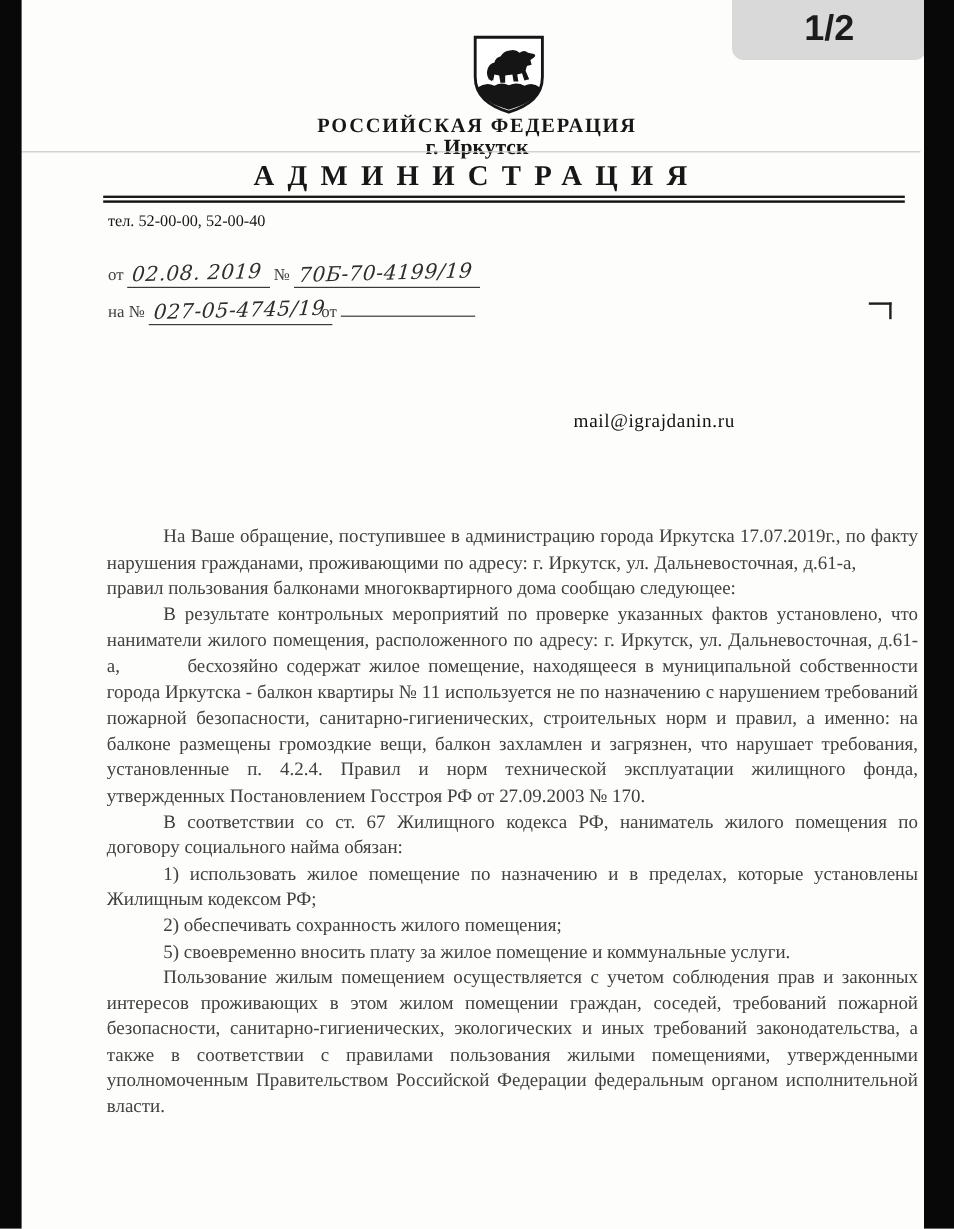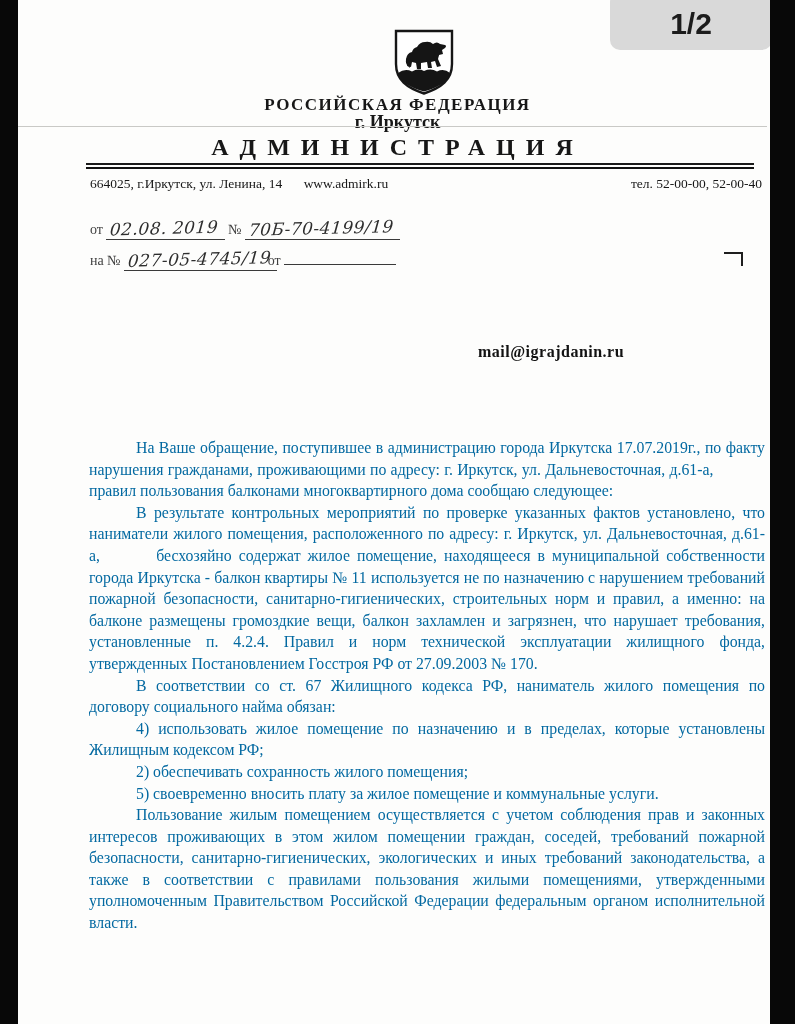--- a/index.html
+++ b/index.html
@@ -39,24 +39,24 @@
   .ref-label { font-size:14px; color:#404040; }
   .hw-line { display:inline-block; border-bottom:1.2px solid #3a3a3a; padding:0 6px 1px 4px; }
   .hw { font-family:"DejaVu Serif", serif; font-style:italic; font-size:17px; color:#2e2e2e;
     display:inline-block; transform:rotate(-1.5deg) skewX(-6deg); letter-spacing:0.5px; }
   .blank-line { display:inline-block; width:112px; border-bottom:1.2px solid #3a3a3a; height:14px; }
   .ref-from2 { margin-left:-13px; }
 
   .corner-mark { position:absolute; left:724px; top:252px; width:19px; height:14px;
     border-top:2px solid #1e1e1e; border-right:2px solid #1e1e1e; }
 
-  .email { position:absolute; left:478px; top:343px; font-size:16px; color:#121212; letter-spacing:0.5px;font-weight:bold; }
+  .email { position:absolute; left:478px; top:343px; font-size:16px; color:#121212; letter-spacing:0.5px; }
 
   .body-text { position:absolute; left:89px; top:437px; width:676px;
-    font-size:15.8px; line-height:21.6px; text-align:justify; color:#0369a1; }
+    font-size:15.8px; line-height:21.6px; text-align:justify; color:#404040; }
   .body-text p { text-indent:47px; margin:0; }
 
   svg .ink { fill:#151515; }
 </style>
 </head>
 <body>
 
 <div class="scan-bar left"></div>
 <div class="scan-bar right"></div>
 
@@ -73,24 +73,20 @@
   </svg>
 </div>
 
 <div class="hdr-country">РОССИЙСКАЯ ФЕДЕРАЦИЯ</div>
 <div class="hdr-city">г. Иркутск</div>
 <div class="faint-rule"></div>
 <div class="hdr-org">АДМИНИСТРАЦИЯ</div>
 <div class="double-rule"></div>
 
 <div class="addr-row">
-  <div class="addr-left">
-    <span>664025,  г.Иркутск, ул. Ленина, 14</span>
-    <span>www.admirk.ru</span>
-  </div>
   <div class="addr-right">тел. 52-00-00, 52-00-40</div>
 </div>
 
 <div class="ref-block">
   <div class="ref-row">
     <span class="ref-label">от</span>
     <span class="hw-line"><span class="hw">02.08. 2019</span></span>
     <span class="ref-label">№</span>
     <span class="hw-line"><span class="hw">70Б-70-4199/19</span></span>
   </div>
@@ -103,17 +99,17 @@
 </div>
 
 <div class="corner-mark"></div>
 
 <div class="email">mail@igrajdanin.ru</div>
 
 <div class="body-text" id="body-paragraphs">
     <p>На Ваше обращение, поступившее в администрацию города Иркутска 17.07.2019г., по факту нарушения гражданами, проживающими по адресу: г. Иркутск, ул. Дальневосточная, д.61-а,&nbsp;&nbsp;&nbsp;&nbsp;&nbsp;&nbsp;&nbsp;&nbsp;&nbsp;&nbsp;&nbsp;&nbsp; правил пользования балконами многоквартирного дома сообщаю следующее:</p>
     <p>В результате контрольных мероприятий по проверке указанных фактов установлено, что наниматели жилого помещения, расположенного по адресу: г. Иркутск, ул. Дальневосточная, д.61-а,&nbsp;&nbsp;&nbsp;&nbsp;&nbsp;&nbsp;&nbsp; бесхозяйно содержат жилое помещение, находящееся в муниципальной собственности города Иркутска - балкон квартиры № 11 используется не по назначению с нарушением требований пожарной безопасности, санитарно-гигиенических, строительных норм и правил, а именно: на балконе размещены громоздкие вещи, балкон захламлен и загрязнен, что нарушает требования, установленные п. 4.2.4. Правил и норм технической эксплуатации жилищного фонда, утвержденных Постановлением Госстроя РФ от 27.09.2003 № 170.</p>
     <p>В соответствии со ст. 67 Жилищного кодекса РФ, наниматель жилого помещения по договору социального найма обязан:</p>
-    <p>4) использовать жилое помещение по назначению и в пределах, которые установлены Жилищным кодексом РФ;</p>
+    <p>1) использовать жилое помещение по назначению и в пределах, которые установлены Жилищным кодексом РФ;</p>
     <p>2) обеспечивать сохранность жилого помещения;</p>
     <p>5) своевременно вносить плату за жилое помещение и коммунальные услуги.</p>
     <p>Пользование жилым помещением осуществляется с учетом соблюдения прав и законных интересов проживающих в этом жилом помещении граждан, соседей, требований пожарной безопасности, санитарно-гигиенических, экологических и иных требований законодательства, а также в соответствии с правилами пользования жилыми помещениями, утвержденными уполномоченным Правительством Российской Федерации федеральным органом исполнительной власти.</p>
   </div>
 
 </body></html>

